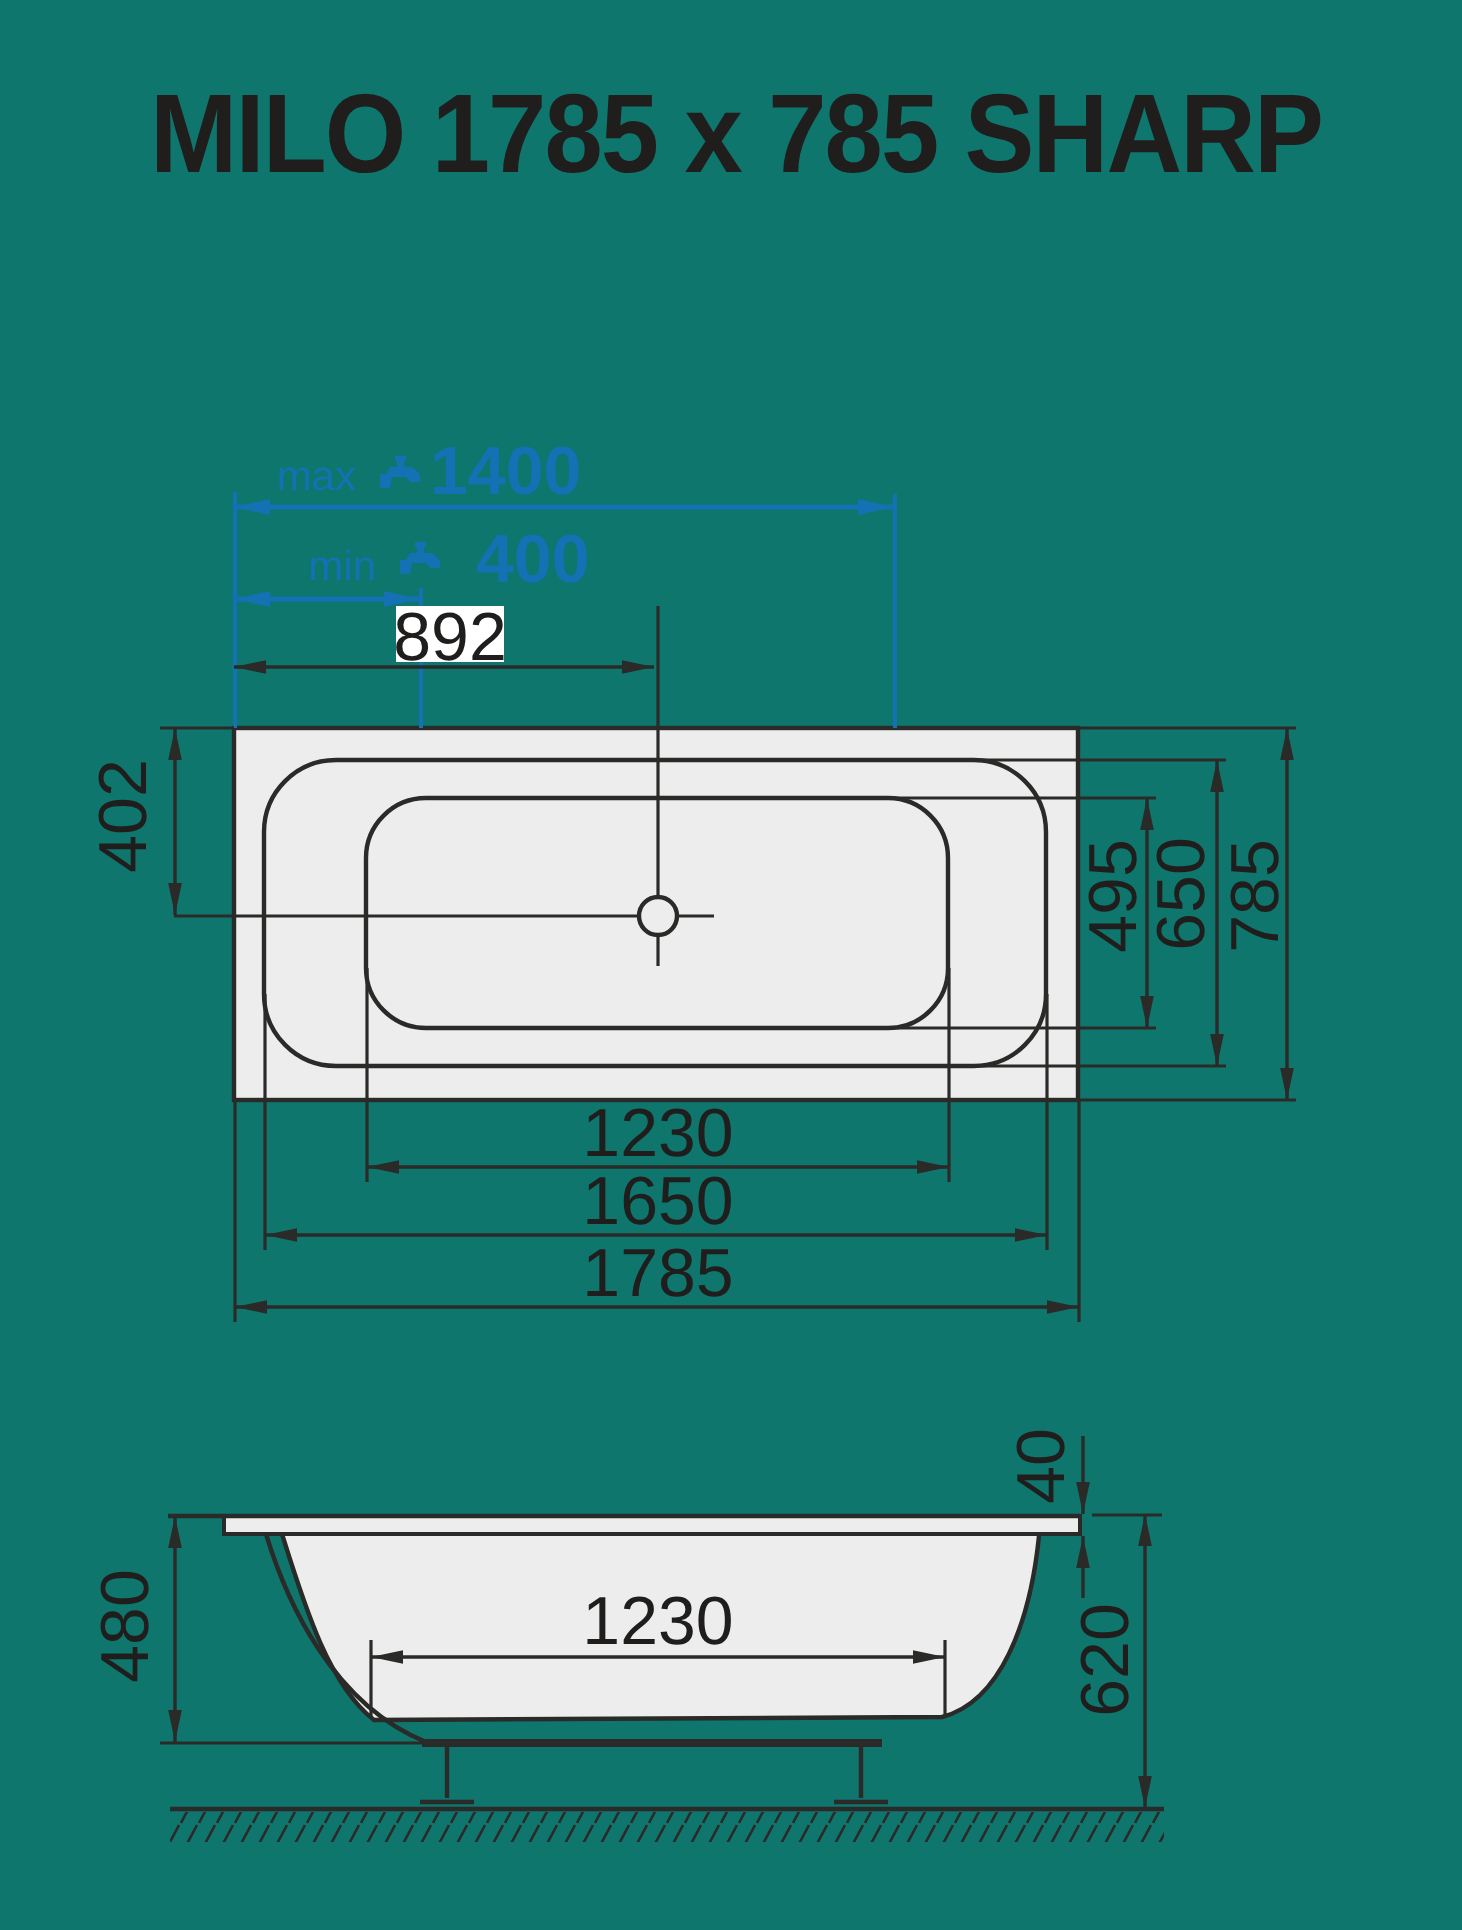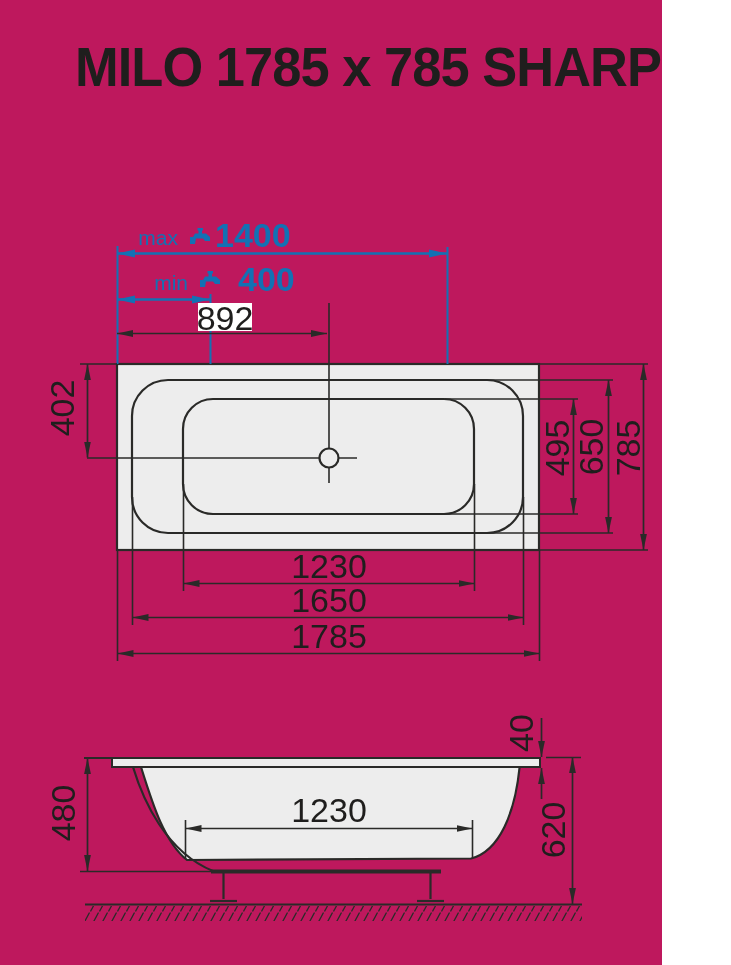--- a/index.html
+++ b/index.html
@@ -1,16 +1,16 @@
 <!DOCTYPE html>
 <html><head>
 <meta charset="utf-8">
 <style>
   html,body{margin:0;padding:0;background:#ffffff;}
-  .stage{position:relative;width:662px;height:965px;background:#be185d;overflow:hidden;}
+  .stage{position:relative;width:731px;height:965px;background:#0f766e;overflow:hidden;}
   svg{display:block;}
   text{font-family:"Liberation Sans","DejaVu Sans",sans-serif;fill:#1f1e1d;}
   .ln{stroke:#2a2a28;fill:none;stroke-width:2.2;}
   .lnthick{stroke:#2a2a28;fill:none;stroke-width:4;}
   .thin{stroke:#2a2a28;fill:none;stroke-width:1.6;}
   .dim{stroke:#2a2a28;fill:none;stroke-width:1.7;}
   .blue{stroke:#1371b4;fill:none;stroke-width:2.4;}
   .bluethin{stroke:#1371b4;fill:none;stroke-width:2;}
   .num{font-size:34px;}
   .bluenum{font-size:34px;fill:#1371b4;font-weight:600;}

